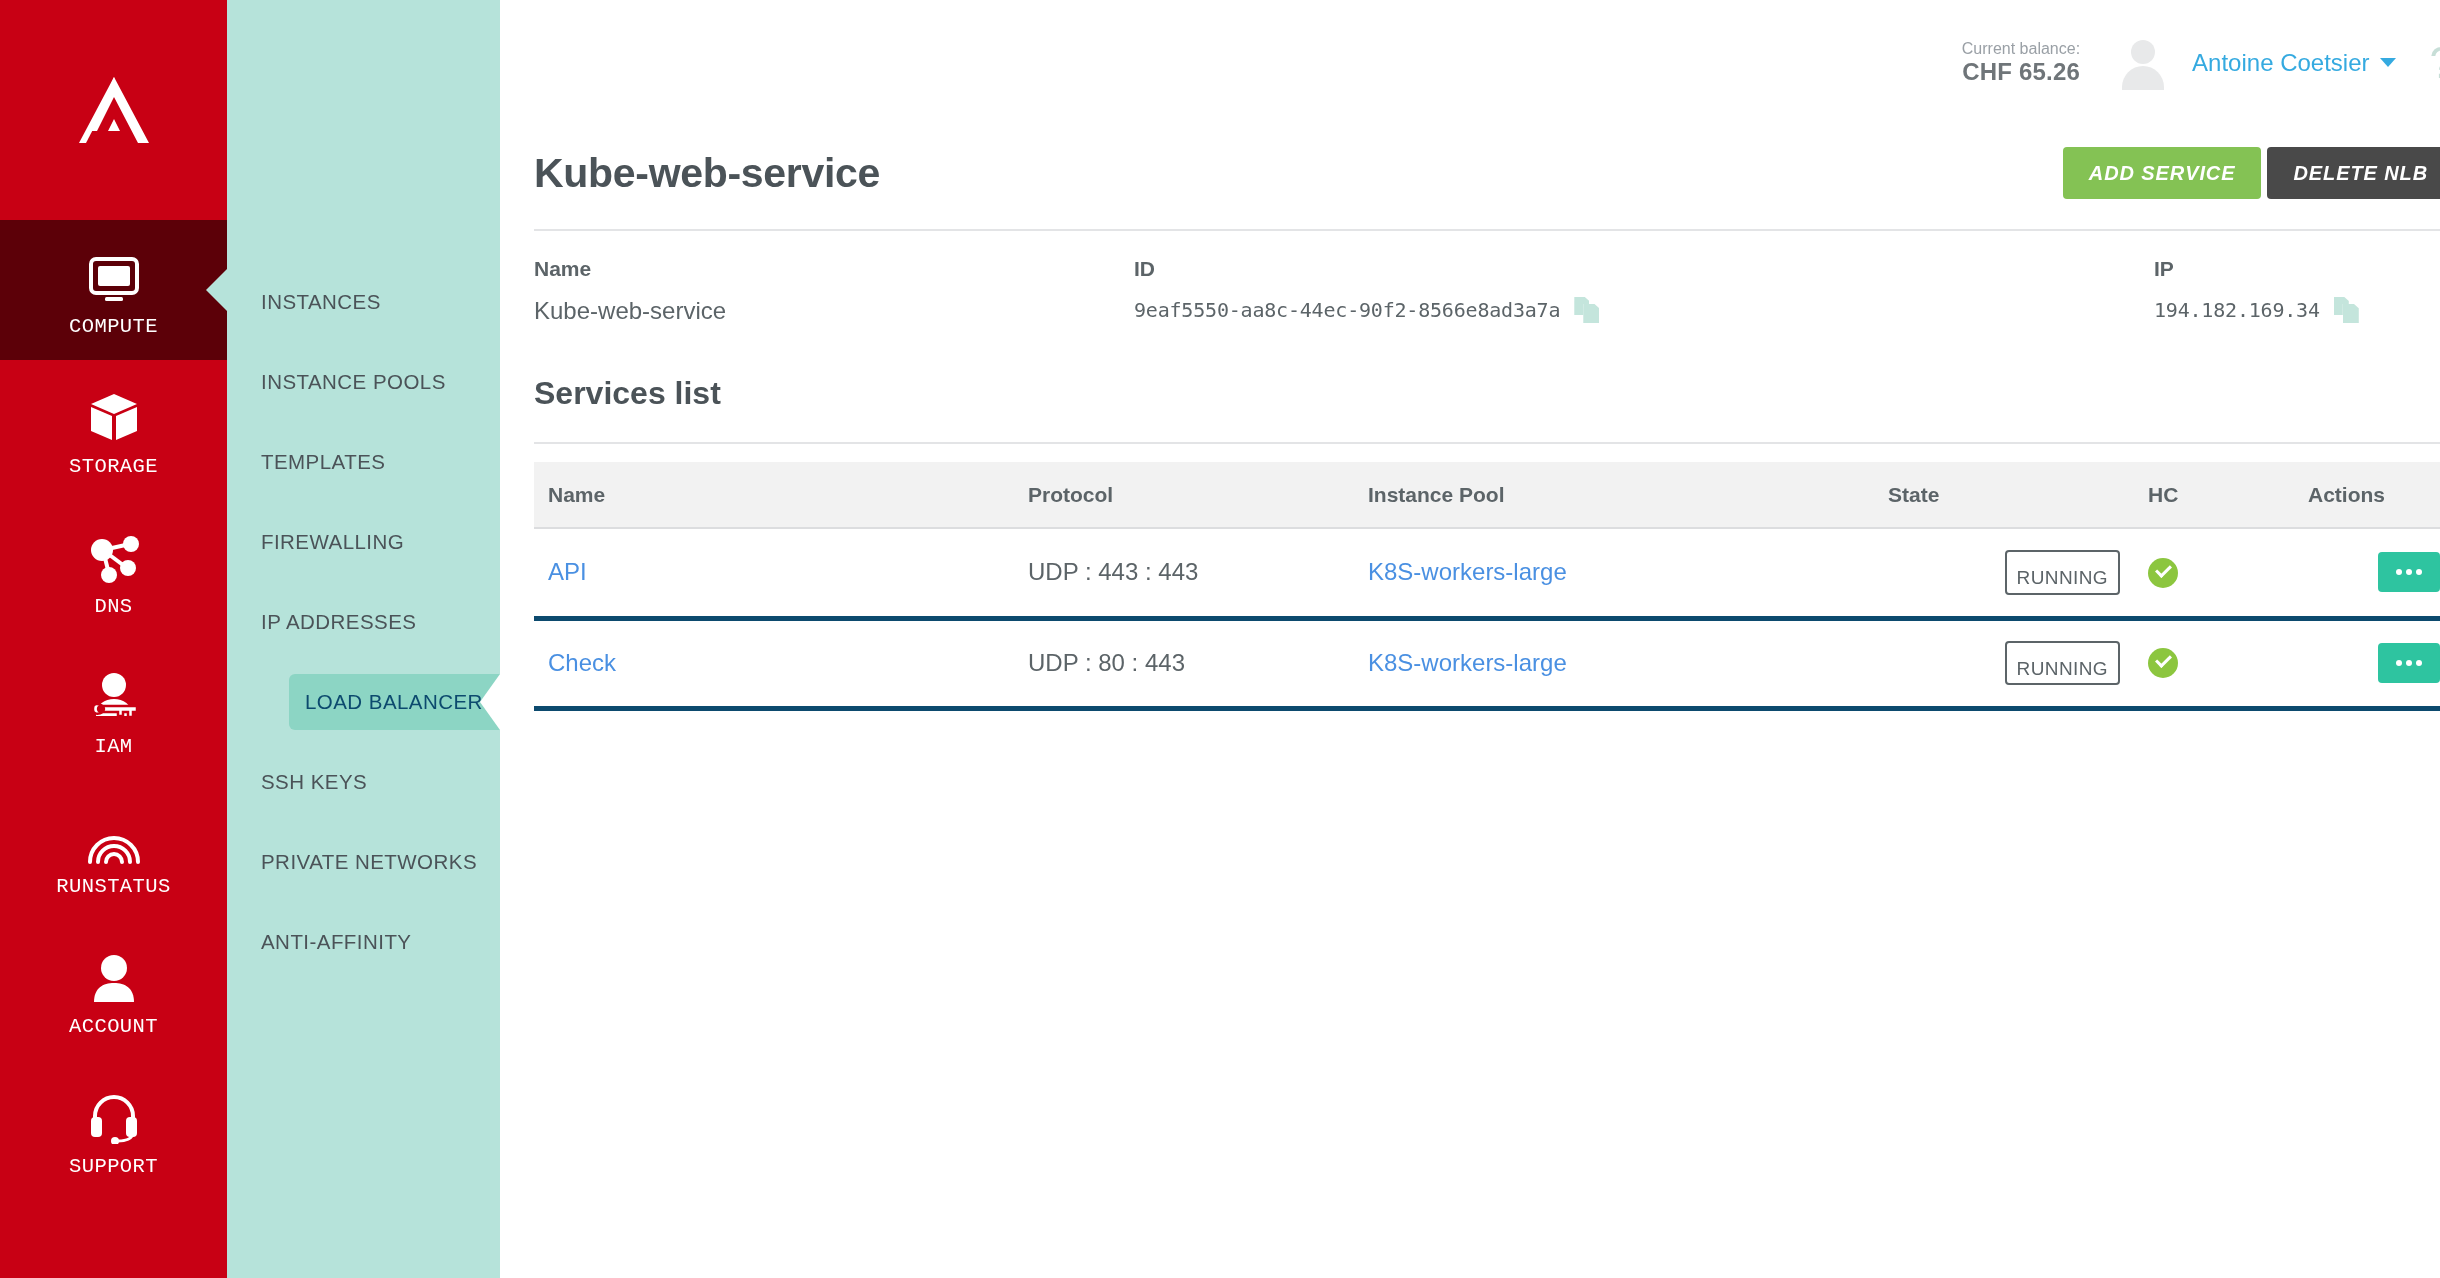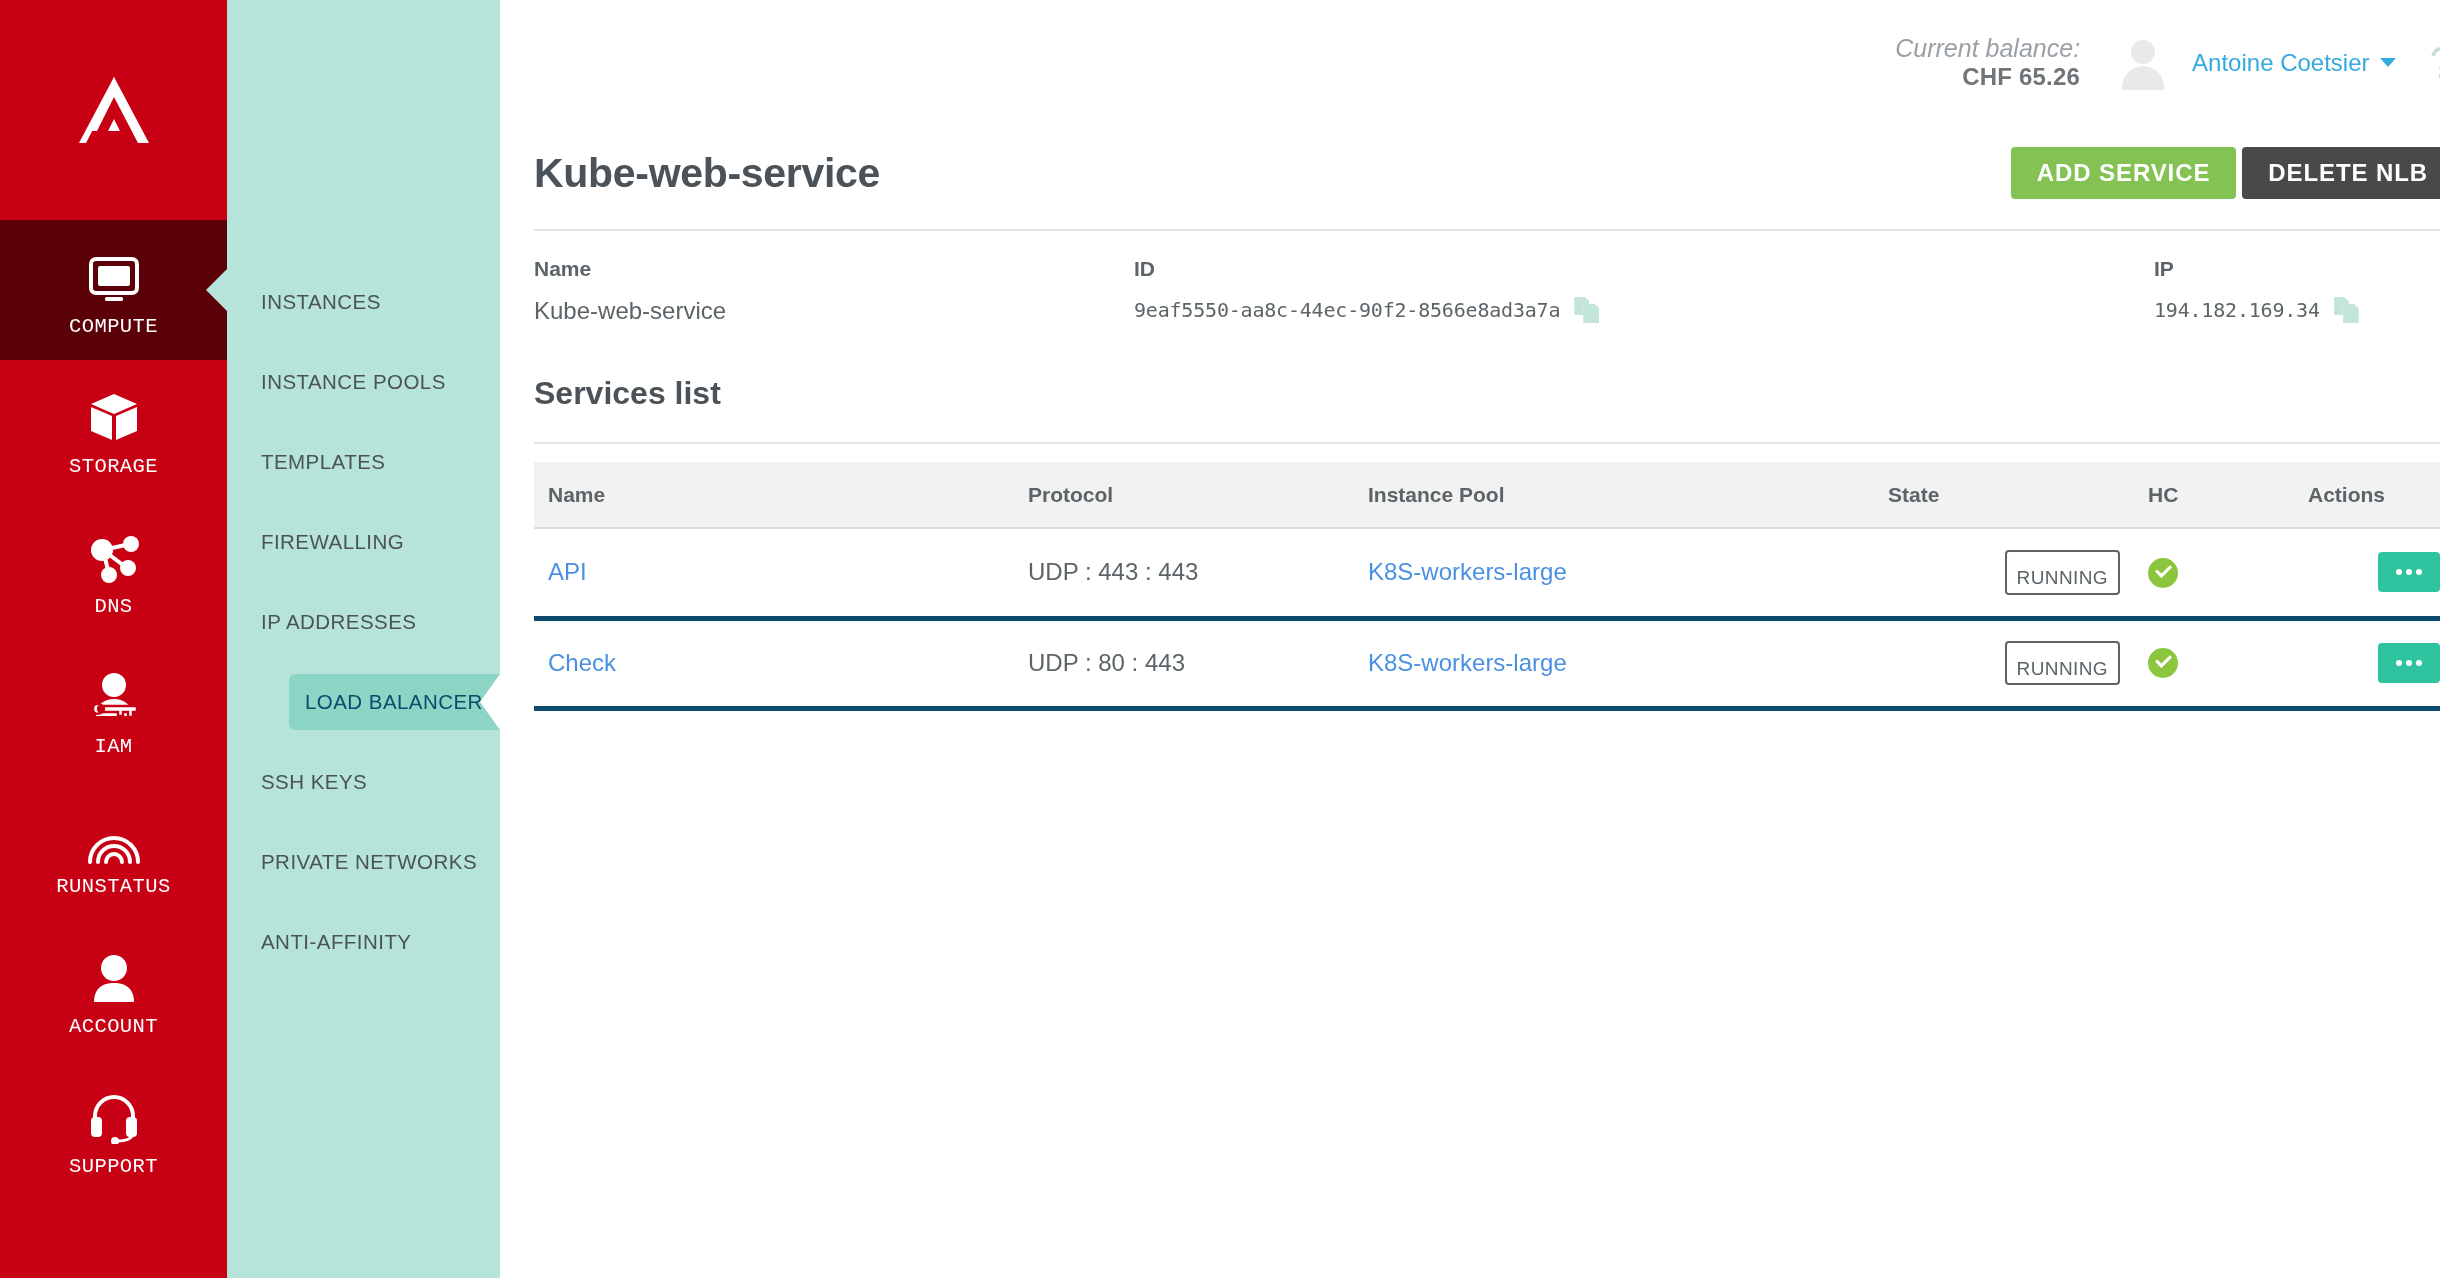--- a/index.html
+++ b/index.html
@@ -141,22 +141,21 @@
     align-items: center;
     justify-content: flex-end;
     padding-right: 30px;
   }
   .balance {
     text-align: right;
     margin-right: 36px;
     line-height: 1.15;
   }
   .balance .bal-label {
-    font-size: 25px;
-    font-style: italic;
+    font-size: 16px;
     color: #9aa0a6;
     display: block;
     text-align: right;
   }
   .balance .bal-value {
     font-size: 24px;
     font-weight: bold;
     color: #6f7579;
     display: block;
     letter-spacing: 0.2px;
@@ -217,28 +216,29 @@
   .page-title {
     font-size: 41px;
     color: #4b5358;
     font-weight: bold;
     letter-spacing: -0.3px;
   }
   .head-actions { display: flex; gap: 6px; }
   .btn {
     border: none;
     color: #ffffff;
-    font-size: 24px;
+    font-size: 20px;
     font-weight: bold;
     letter-spacing: 0.9px;
     padding: 0 26px;
     height: 52px;
     border-radius: 4px;
     cursor: pointer;
     font-family: "Liberation Sans", sans-serif;
+    font-style: italic;
   }
   .btn-add { background: #84c254; }
   .btn-delete { background: #494949; }
 
   .rule {
     height: 2px;
     background: #e3e4e6;
     width: 100%;
   }
 

